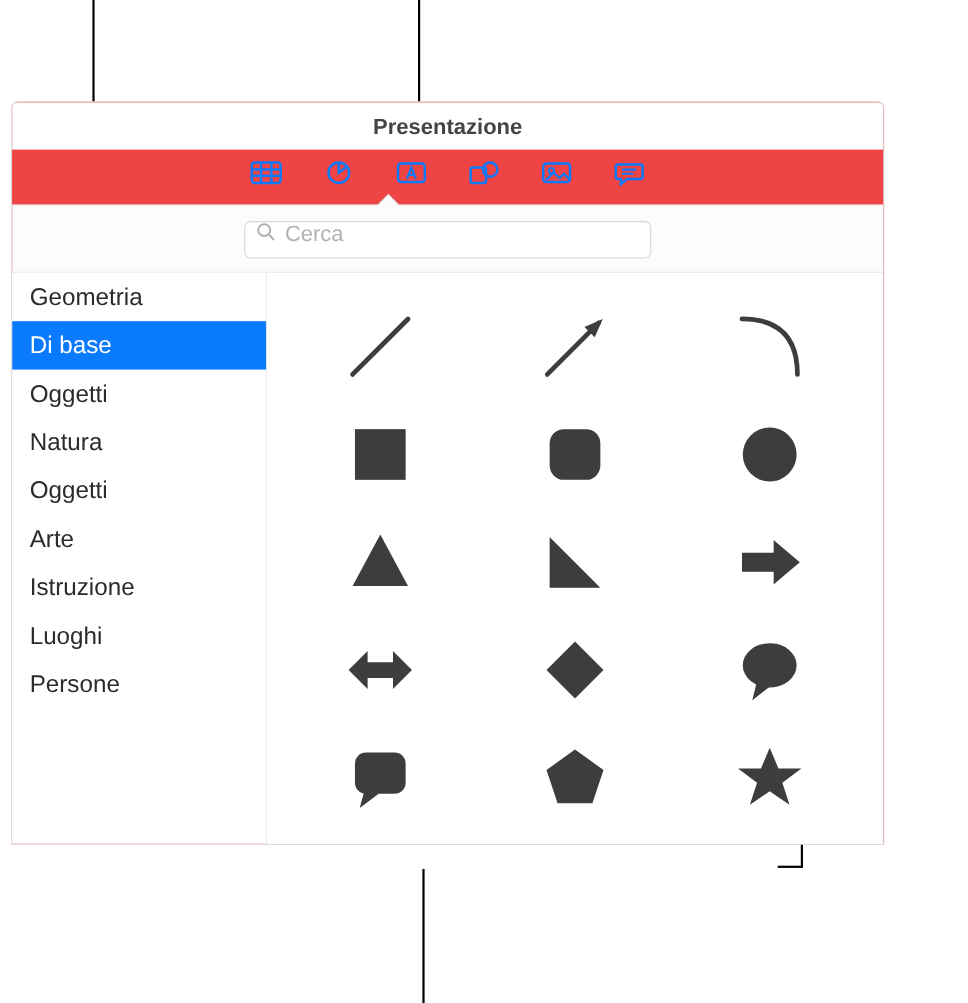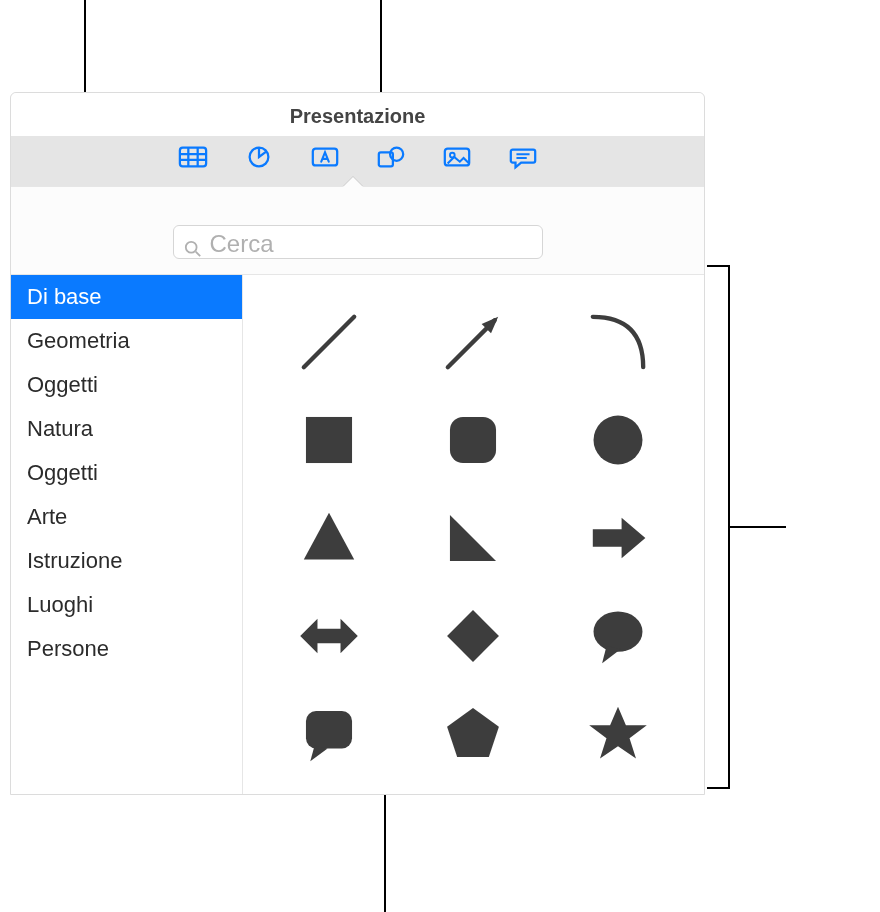--- a/index.html
+++ b/index.html
@@ -11,24 +11,24 @@
     position: relative;
   }
   .callout-line {
     position: absolute;
     background: #000;
   }
   .app-window {
     position: absolute;
     left: 10px;
     top: 92px;
-    width: 695px;
+    width: 794px;
     border: 1px solid #dcdcdc;
     border-radius: 6px 6px 0 0;
-    background: #e5e5e5;
+    background: #ef4444;
     overflow: hidden;
   }
   .titlebar {
     text-align: center;
     font-size: 20px;
     font-weight: 600;
     color: #444;
     padding: 12px 0 8px;
     background: #fff;
   }
@@ -72,30 +72,29 @@
     border-right: 10px solid transparent;
     border-bottom: 10px solid #fcfcfc;
     filter: drop-shadow(0 -1px 0 #ccc);
   }
   .search-wrap {
     padding: 14px 0 12px;
     text-align: center;
   }
   .search-field {
     display: inline-flex;
-    align-items: flex-end;
+    align-items: flex-start;
     width: 370px;
     height: 34px;
     border: 1px solid #d6d6d6;
     border-radius: 6px;
     background: #fff;
     padding: 0 10px;
     color: #b0b0b0;
-    font-size: 24px;
-    margin-top: 24px;
+    font-size: 20px;
   }
   .search-field svg { width: 18px; height: 18px; margin-right: 8px; stroke:#b0b0b0; fill:none; }
   .panel-body {
     display: flex;
     border-top: 1px solid #e6e6e6;
     height: 520px;
   }
   .sidebar {
     width: 232px;
     border-right: 1px solid #e6e6e6;
@@ -212,22 +211,22 @@
         <svg viewBox="0 0 20 20">
           <circle cx="8" cy="8" r="6" stroke-width="2"></circle>
           <line x1="13" y1="13" x2="18" y2="18" stroke-width="2"></line>
         </svg>
         <span>Cerca</span>
       </div>
     </div>
 
     <div class="panel-body">
       <div class="sidebar" id="sidebar">
+          <div class="sidebar-item">Geometria</div>
           <div class="sidebar-item selected">Di base</div>
-          <div class="sidebar-item">Geometria</div>
           <div class="sidebar-item">Oggetti</div>
           <div class="sidebar-item">Natura</div>
           <div class="sidebar-item">Oggetti</div>
           <div class="sidebar-item">Arte</div>
           <div class="sidebar-item">Istruzione</div>
           <div class="sidebar-item">Luoghi</div>
           <div class="sidebar-item">Persone</div>
         </div>
       <div class="shapes-grid" id="shapes">
           <div class="shape-cell">

